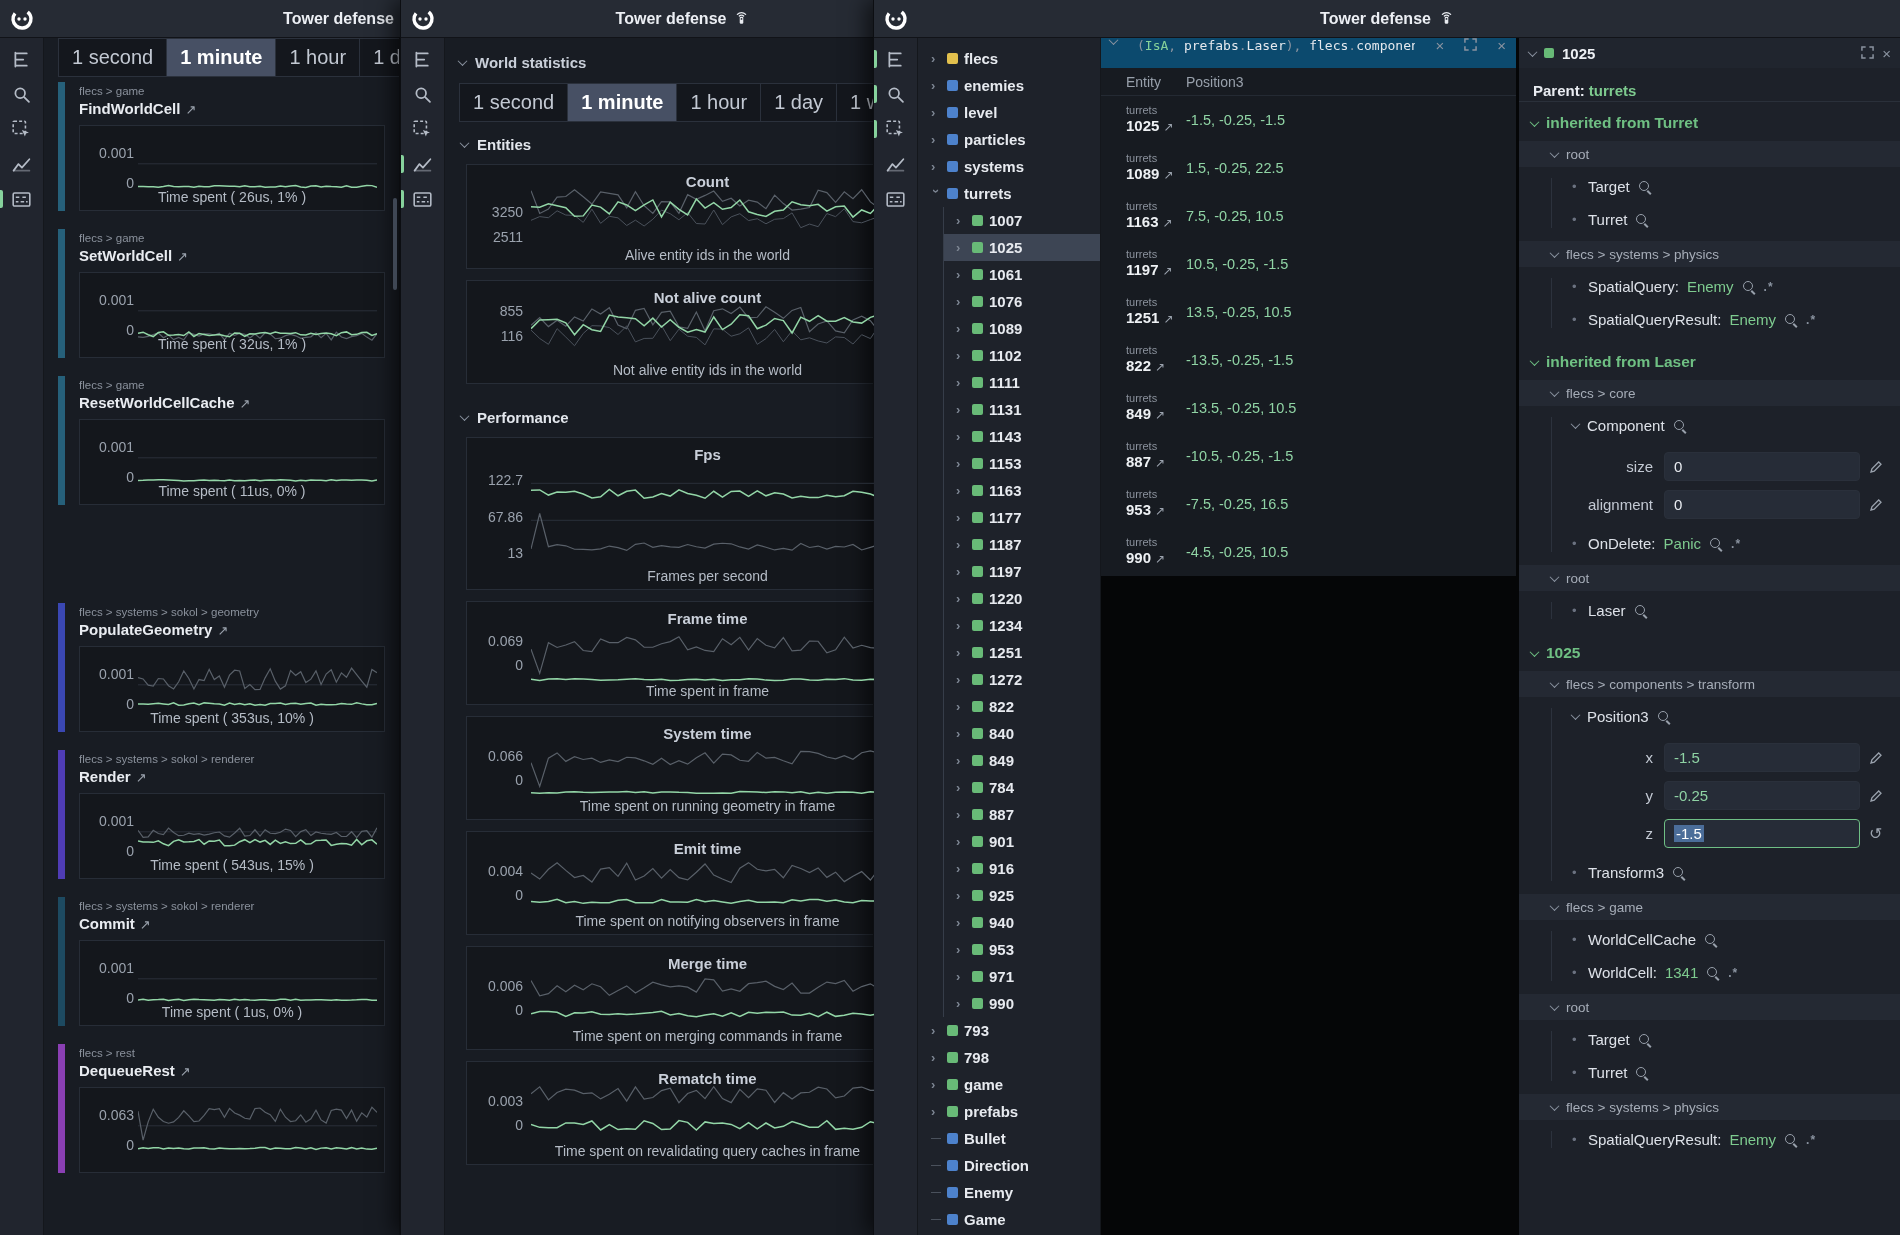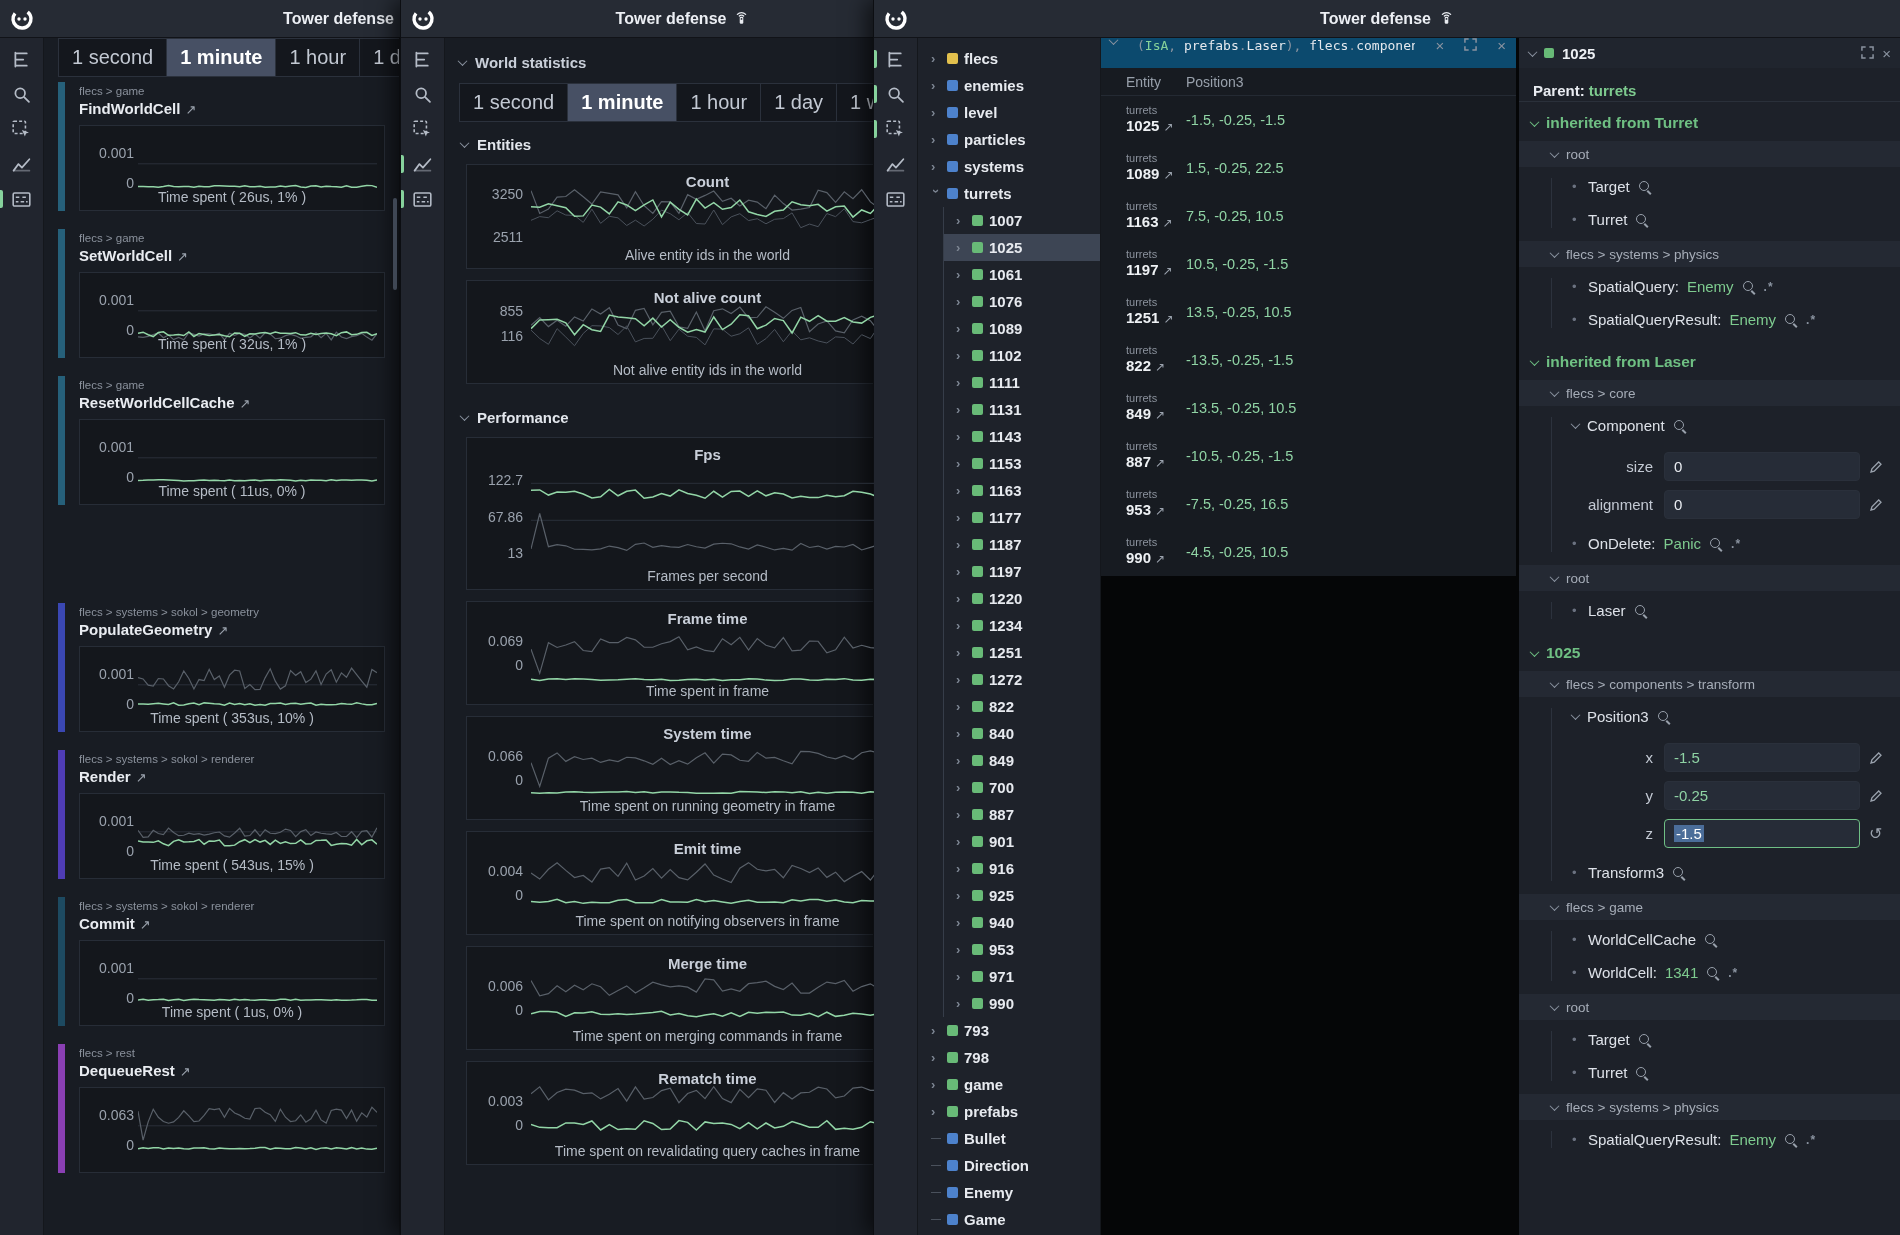--- a/index.html
+++ b/index.html
@@ -367,21 +367,21 @@
           </div>
         <div id="sections-middle">
             <div class="sec-head">
               <span class="chev"></span>
               <span>Entities</span>
             </div>
             <div class="mcards">
               <div class="mcard-wrap">
                 <div class="chart-box v-mid" style="height: 105px;">
                   <div class="mc-title">Count</div>
-                  <div class="ylab" style="top: 21px;">3250</div>
+                  <div class="ylab" style="top: 39px;">3250</div>
                   <div class="ylab" style="top: 64px;">2511</div>
                   <div class="spark">
                     <svg viewBox="0 0 100 100" preserveAspectRatio="none">
                       <polyline points="0.00,24.94 2.13,47.02 4.26,42.73 6.38,31.23 8.51,30.61 10.64,24.05 12.77,30.88 14.89,37.93 17.02,26.18 19.15,27.56 21.28,28.99 23.40,41.59 25.53,25.82 27.66,39.54 29.79,47.02 31.91,35.59 34.04,35.77 36.17,46.89 38.30,28.76 40.43,33.32 42.55,29.53 44.68,25.30 46.81,35.31 48.94,32.27 51.06,39.80 53.19,34.20 55.32,36.06 57.45,42.41 59.57,29.30 61.70,37.45 63.83,43.78 65.96,42.89 68.09,41.33 70.21,24.53 72.34,26.82 74.47,36.22 76.60,26.00 78.72,32.77 80.85,24.02 82.98,35.85 85.11,42.00 87.23,44.40 89.36,43.91 91.49,45.83 93.62,24.17 95.74,31.85 97.87,44.20 100.00,34.68" fill="none" stroke="#596069" stroke-width="1.2" vector-effect="non-scaling-stroke"></polyline>
                       <polyline points="0.00,53.71 2.13,50.10 4.26,51.17 6.38,44.47 8.51,48.60 10.64,48.96 12.77,55.71 14.89,42.88 17.02,56.64 19.15,49.79 21.28,51.32 23.40,58.74 25.53,53.55 27.66,59.23 29.79,52.68 31.91,43.79 34.04,47.33 36.17,53.15 38.30,46.25 40.43,56.80 42.55,57.31 44.68,43.66 46.81,57.91 48.94,50.36 51.06,47.28 53.19,53.95 55.32,52.17 57.45,57.08 59.57,52.68 61.70,52.02 63.83,46.47 65.96,60.88 68.09,57.34 70.21,59.89 72.34,47.16 74.47,50.15 76.60,42.48 78.72,54.96 80.85,56.14 82.98,53.02 85.11,49.94 87.23,60.45 89.36,45.33 91.49,53.67 93.62,50.24 95.74,44.08 97.87,56.59 100.00,60.04" fill="none" stroke="#4a515b" stroke-width="1" vector-effect="non-scaling-stroke"></polyline>
                       <polyline points="0.00,40.65 2.13,40.94 4.26,37.67 6.38,39.65 8.51,41.53 10.64,49.84 12.77,49.40 14.89,38.92 17.02,40.86 19.15,47.53 21.28,35.78 23.40,38.80 25.53,44.27 27.66,38.80 29.79,33.94 31.91,50.32 34.04,36.13 36.17,43.09 38.30,48.47 40.43,33.03 42.55,41.77 44.68,36.62 46.81,42.99 48.94,41.31 51.06,33.96 53.19,45.38 55.32,48.09 57.45,49.97 59.57,44.98 61.70,43.78 63.83,35.67 65.96,38.65 68.09,39.63 70.21,38.23 72.34,44.71 74.47,40.51 76.60,39.77 78.72,50.55 80.85,43.64 82.98,47.07 85.11,38.29 87.23,49.30 89.36,50.43 91.49,47.90 93.62,44.81 95.74,34.56 97.87,41.43 100.00,33.19" fill="none" stroke="#93d6a7" stroke-width="1.5" vector-effect="non-scaling-stroke"></polyline>
                     </svg>
                   </div>
                   <div class="pc-cap">Alive entity ids in the world</div>
                 </div>
@@ -685,21 +685,21 @@
               <span>840</span>
             </div>
             <div class="titem">
               <span class="tchev">›</span>
               <span class="tsq" style="background: rgb(104, 186, 119);"></span>
               <span>849</span>
             </div>
             <div class="titem">
               <span class="tchev">›</span>
               <span class="tsq" style="background: rgb(104, 186, 119);"></span>
-              <span>700</span>
+              <span>784</span>
             </div>
             <div class="titem">
               <span class="tchev">›</span>
               <span class="tsq" style="background: rgb(104, 186, 119);"></span>
               <span>887</span>
             </div>
             <div class="titem">
               <span class="tchev">›</span>
               <span class="tsq" style="background: rgb(104, 186, 119);"></span>
               <span>901</span>

